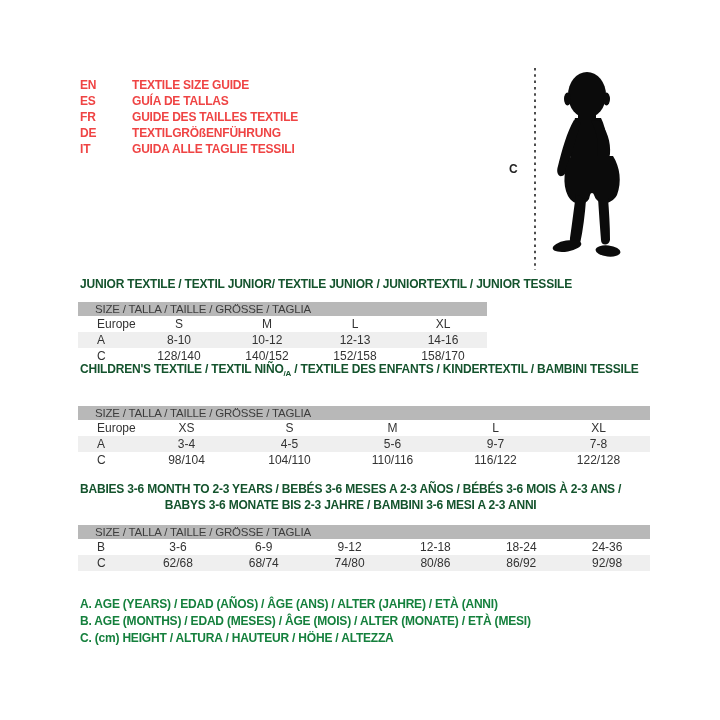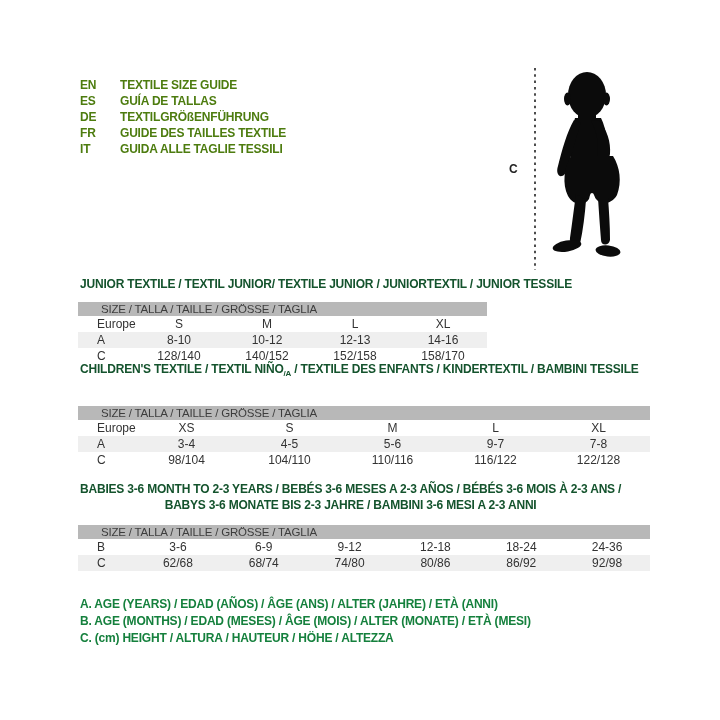--- a/index.html
+++ b/index.html
@@ -8,21 +8,21 @@
     --text:#2d2d2d;
   }
   *{box-sizing:border-box;}
   html,body{margin:0;padding:0;background:#fff;}
   .page{
     position:relative;width:720px;height:720px;background:#ffffff;overflow:hidden;
     font-family:"Liberation Sans", sans-serif;color:var(--text);
   }
   
   .langs{position:absolute;left:80px;top:77px;}
-  .lang-row{display:flex;height:16px;line-height:16px;font-size:12px;font-weight:700;letter-spacing:-0.2px;color:#4d7c0f;}
+  .lang-row{display:flex;height:16px;line-height:16px;font-size:12px;font-weight:700;letter-spacing:-0.2px;color:#ef4444;gap:12px;}
   .lang-code{width:40px;}
   
   .figure{position:absolute;left:505px;top:66px;width:150px;height:210px;}
   .height-line{position:absolute;left:28px;top:2px;height:202px;width:4px;}
   .height-label{position:absolute;left:4px;top:96px;font-size:12px;font-weight:700;color:#222;}
   .silhouette{position:absolute;left:38px;top:1px;}
   
   .sec-heading{
     position:absolute;left:80px;font-size:12px;font-weight:700;letter-spacing:-0.2px;color:#14532d;line-height:16px;
   }
@@ -30,21 +30,21 @@
   .h2{top:361px;}
   .h3{top:481px;text-align:center;}
   sub.hsub{font-size:8px;vertical-align:sub;}
   
   .sizetable{position:absolute;left:78px;}
   .t1{top:302px;width:409px;}
   .t2{top:406px;width:572px;}
   .t3{top:525px;width:572px;}
   .t-head{
     height:14px;line-height:14px;background:var(--header-bg);
-    color:#3d3d3d;font-size:11.5px;padding-left:23px;letter-spacing:-0.2px;
+    color:#3d3d3d;font-size:11.5px;padding-left:17px;letter-spacing:-0.2px;
   }
   .t-row{display:grid;height:16px;line-height:16px;font-size:12px;color:#333;}
   .cols4{grid-template-columns:57px repeat(4,1fr);}
   .cols5{grid-template-columns:57px repeat(5,1fr);}
   .cols6{grid-template-columns:57px repeat(6,1fr);}
   .t-label{text-align:left;padding-left:3px;margin-left:16px;}
   .t-cell{text-align:center;}
   .shaded{background:var(--shaded-bg);}
   
   .footnotes{position:absolute;left:80px;top:596px;}
@@ -58,26 +58,26 @@
   <div class="langs">
     <div class="lang-row">
       <span class="lang-code">EN</span>
       <span class="lang-label">TEXTILE SIZE GUIDE</span>
     </div>
     <div class="lang-row">
       <span class="lang-code">ES</span>
       <span class="lang-label">GUÍA DE TALLAS</span>
     </div>
     <div class="lang-row">
+      <span class="lang-code">FR</span>
+      <span class="lang-label">GUIDE DES TAILLES TEXTILE</span>
+    </div>
+    <div class="lang-row">
       <span class="lang-code">DE</span>
       <span class="lang-label">TEXTILGRÖßENFÜHRUNG</span>
-    </div>
-    <div class="lang-row">
-      <span class="lang-code">FR</span>
-      <span class="lang-label">GUIDE DES TAILLES TEXTILE</span>
     </div>
     <div class="lang-row">
       <span class="lang-code">IT</span>
       <span class="lang-label">GUIDA ALLE TAGLIE TESSILI</span>
     </div>
   </div>
 
   <div class="figure">
     <span class="height-label">C</span>
     <svg class="height-line" width="4" height="202" viewBox="0 0 4 202">

